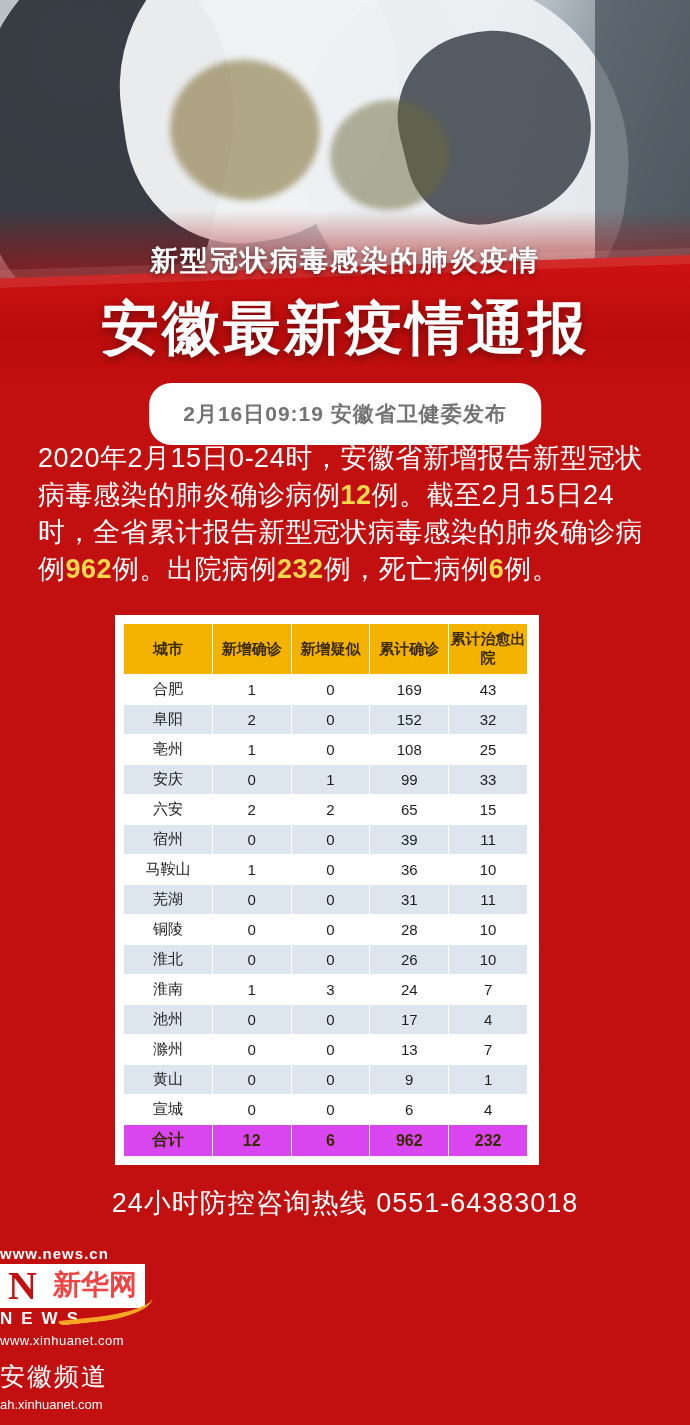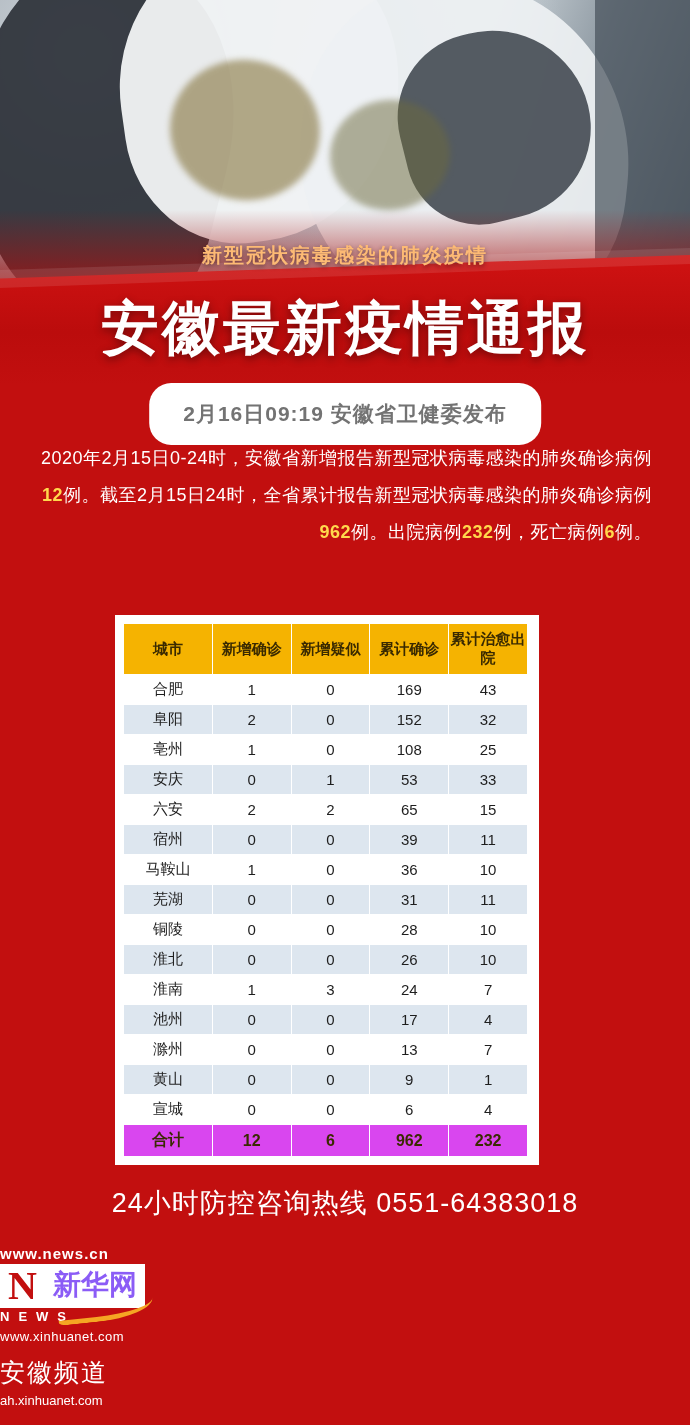--- a/index.html
+++ b/index.html
@@ -50,40 +50,40 @@
   }
   .swoosh2{
     position:absolute;left:0;top:248px;width:690px;height:40px;
     background:#ffffff;opacity:.10;
     clip-path:polygon(0 55%,100% 0,100% 40%,0 100%);
   }
 
   
   .sub-title{
     position:absolute;left:0;top:242px;width:690px;text-align:center;
-    font-size:20px;font-weight:bold;color:#fdba74;letter-spacing:2px;
+    font-size:28px;font-weight:bold;color:#ffffff;letter-spacing:2px;
     text-shadow:0 2px 5px rgba(0,0,0,.45);
   }
   .main-title{
     position:absolute;left:0;top:290px;width:690px;text-align:center;
     font-size:58px;font-weight:bold;color:#ffffff;letter-spacing:3px;
     text-shadow:0 3px 8px rgba(0,0,0,.4);
   }
   .date-pill{
     position:absolute;left:50%;top:383px;transform:translateX(-50%);
     background:#ffffff;border-radius:22px;
     padding:17px 34px;white-space:nowrap;
     font-size:21px;color:#737373;font-weight:bold;letter-spacing:1px;
   }
 
   
   .para{
     position:absolute;left:38px;top:440px;width:614px;
-    text-align:right;
-    font-size:18px;line-height:37px;color:#ffffff;letter-spacing:.5px;
+    text-align:left;
+    font-size:27px;line-height:37px;color:#ffffff;letter-spacing:.5px;
   }
   .hl{color:#ffd84d;font-weight:bold;}
 
   
   .table-wrap{
     position:absolute;left:115px;top:615px;width:424px;
     background:#ffffff;padding:8px 11px 8px 8px;box-sizing:border-box;
   }
   table{border-collapse:collapse;width:100%;font-size:15px;color:#222;}
   th{
@@ -118,25 +118,25 @@
     display:inline-block;margin-top:2px;position:relative;
   }
   .logo-main{
     display:flex;align-items:stretch;justify-content:center;
   }
   .logo-n{
     background:#ffffff;color:#c20f0f;font-size:40px;font-weight:bold;
     line-height:40px;padding:2px 8px 2px 8px;font-family:"Liberation Serif",serif;
   }
   .logo-cn{
-    background:#ffffff;color:#8b5cf6;font-size:28px;font-weight:bold;
+    background:#ffffff;color:#ef4444;font-size:28px;font-weight:bold;
     line-height:42px;padding:0 8px;
   }
   .logo-news{
-    margin-top:1px;letter-spacing:9px;font-size:13px;font-weight:bold;color:#ffffff;
+    margin-top:1px;letter-spacing:9px;font-size:17px;font-weight:bold;color:#ffffff;
   }
   .logo-swoosh{
     position:absolute;right:-8px;top:26px;width:96px;height:26px;
     border-bottom:5px solid #f5a623;border-radius:0 0 60% 10%;
     transform:rotate(-6deg);
   }
   .logo-url-bottom{font-size:13px;margin-top:4px;letter-spacing:.5px;color:#ffffff;}
   .channel{font-size:25px;margin-top:12px;letter-spacing:2px;color:#ffffff;}
   .channel-url{font-size:13px;margin-top:4px;color:#ffffff;}
 </style>
@@ -197,21 +197,21 @@
             <td>亳州</td>
             <td>1</td>
             <td>0</td>
             <td>108</td>
             <td>25</td>
           </tr>
           <tr>
             <td>安庆</td>
             <td>0</td>
             <td>1</td>
-            <td>53</td>
+            <td>99</td>
             <td>33</td>
           </tr>
           <tr>
             <td>六安</td>
             <td>2</td>
             <td>2</td>
             <td>65</td>
             <td>15</td>
           </tr>
           <tr>

